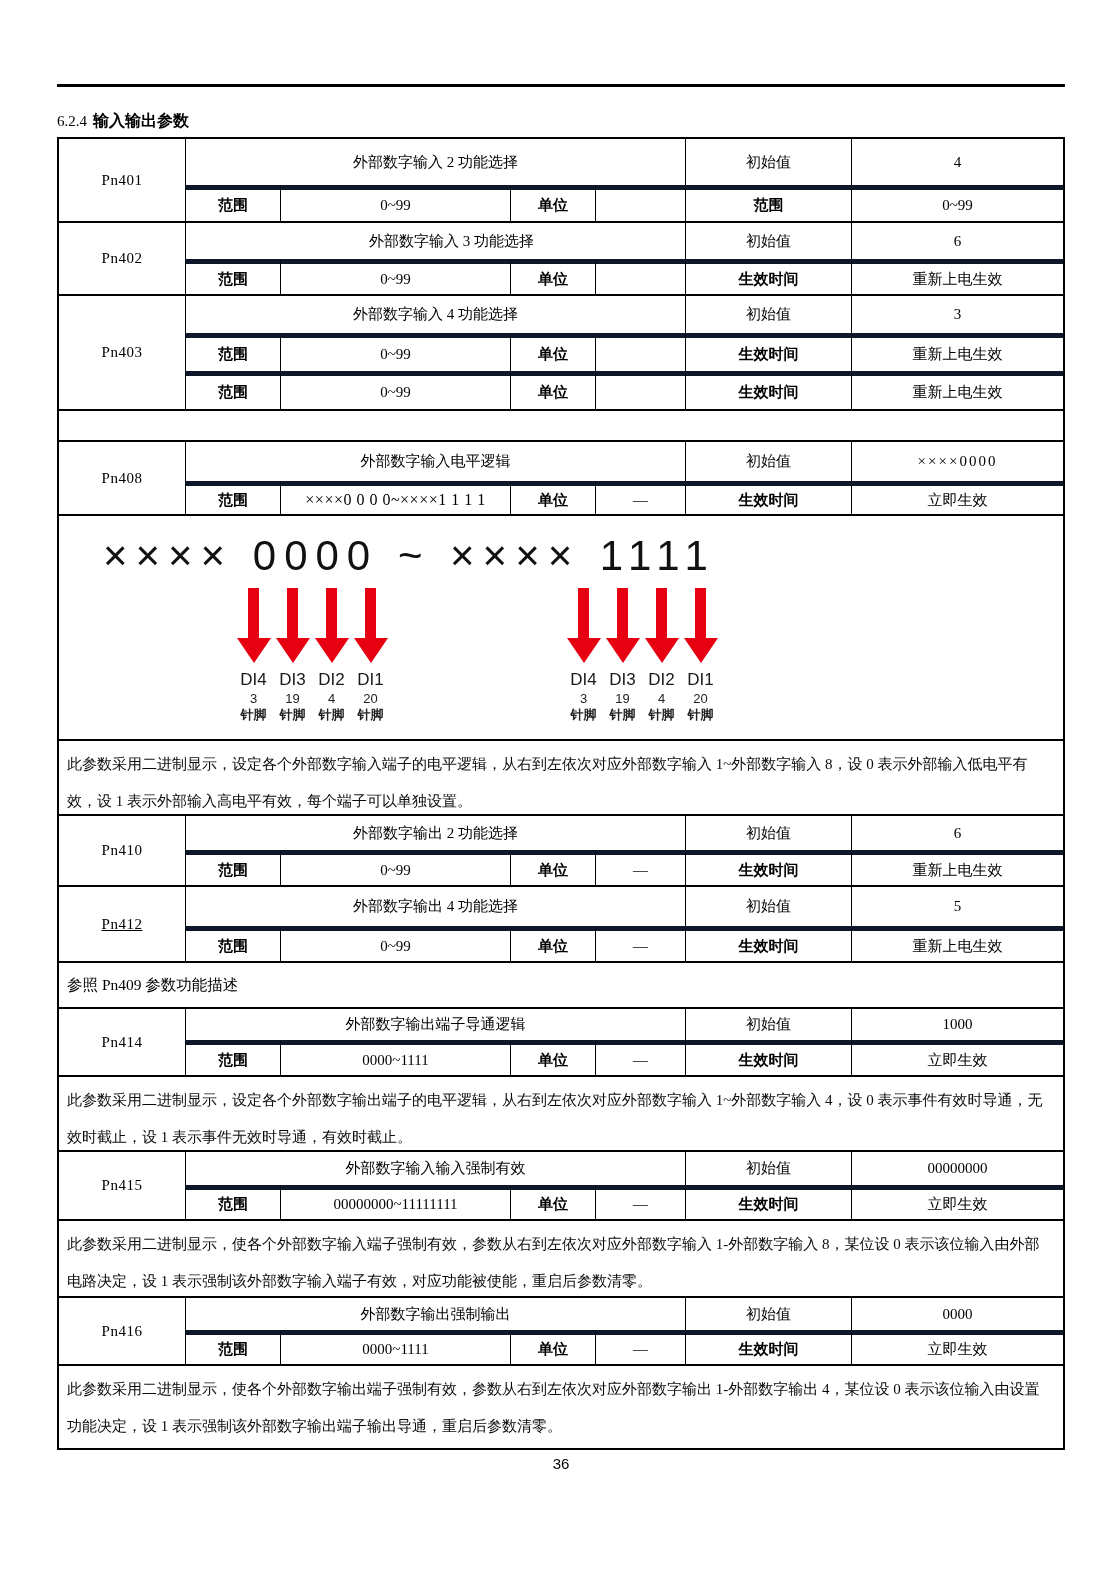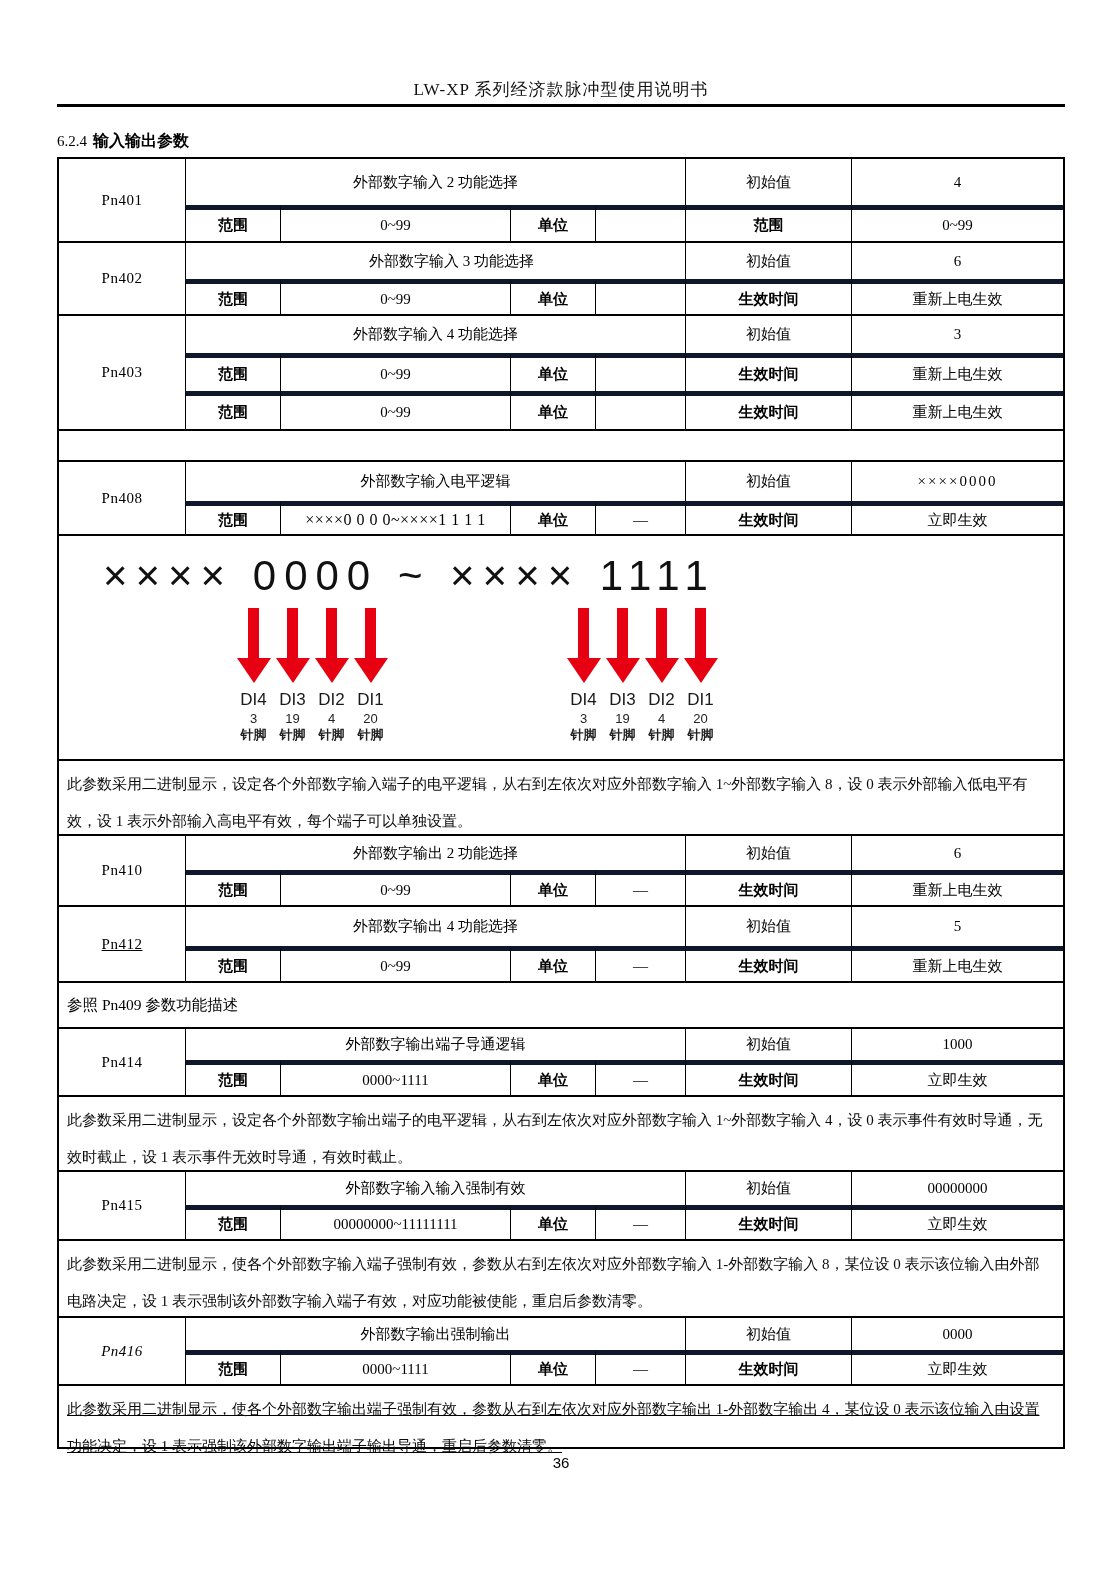--- a/index.html
+++ b/index.html
@@ -51,21 +51,20 @@
   .pin-word{font-family:"Liberation Sans","DejaVu Sans",sans-serif;font-size:13px;font-weight:bold;color:#222;}
 
   .page-number{margin-top:5px;text-align:center;font-size:15px;font-family:"Liberation Sans","DejaVu Sans",sans-serif;}
 </style>
 </head>
 <body>
 
 <div class="page">
   <div class="content">
 
-    <div class="doc-header">LW-XP 系列经济款脉冲型使用说明书</div>
     <div class="header-rule"></div>
     <div class="section-heading">
       <span class="num">6.2.4</span><span class="ttl">输入输出参数</span>
     </div>
 
     <div class="block ptable" style="grid-template-rows:46px 36px;">
       <div class="cell pn" style="grid-row:1/3;">Pn401</div>
       <div class="cell title" style="grid-row:1;">外部数字输入 2 功能选择</div>
       <div class="cell cinit-l" style="grid-row:1;">初始值</div>
       <div class="cell cinit-v" style="grid-row:1;">4</div>
@@ -268,31 +267,31 @@
       <div class="cell cc4 bt" style="grid-row:2;">—</div>
       <div class="cell cc5 bt lbl" style="grid-row:2;">生效时间</div>
       <div class="cell cc6 bt" style="grid-row:2;">立即生效</div>
     </div>
 
     <div class="block note" style="height:77px;">
       <div class="note-text" style="white-space:normal;">此参数采用二进制显示，使各个外部数字输入端子强制有效，参数从右到左依次对应外部数字输入 1-外部数字输入 8，某位设 0 表示该位输入由外部电路决定，设 1 表示强制该外部数字输入端子有效，对应功能被使能，重启后参数清零。</div>
     </div>
 
     <div class="block ptable" style="grid-template-rows:32px 34px;">
-      <div class="cell pn" style="grid-row:1/3;font-style:italic;">Pn416</div>
+      <div class="cell pn" style="grid-row:1/3;">Pn416</div>
       <div class="cell title" style="grid-row:1;">外部数字输出强制输出</div>
       <div class="cell cinit-l" style="grid-row:1;">初始值</div>
       <div class="cell cinit-v" style="grid-row:1;">0000</div>
       <div class="cell cc1 bt lbl" style="grid-row:2;">范围</div>
       <div class="cell cc2 bt" style="grid-row:2;">0000~1111</div>
       <div class="cell cc3 bt lbl" style="grid-row:2;">单位</div>
       <div class="cell cc4 bt" style="grid-row:2;">—</div>
       <div class="cell cc5 bt lbl" style="grid-row:2;">生效时间</div>
       <div class="cell cc6 bt" style="grid-row:2;">立即生效</div>
     </div>
 
-    <div class="block note bb" style="height:65px;text-decoration:underline;">
+    <div class="block note bb" style="height:86px;">
       <div class="note-text" style="white-space:normal;">此参数采用二进制显示，使各个外部数字输出端子强制有效，参数从右到左依次对应外部数字输出 1-外部数字输出 4，某位设 0 表示该位输入由设置功能决定，设 1 表示强制该外部数字输出端子输出导通，重启后参数清零。</div>
     </div>
 
     <div class="page-number">36</div>
   </div>
 </div>
 
 </body></html>

